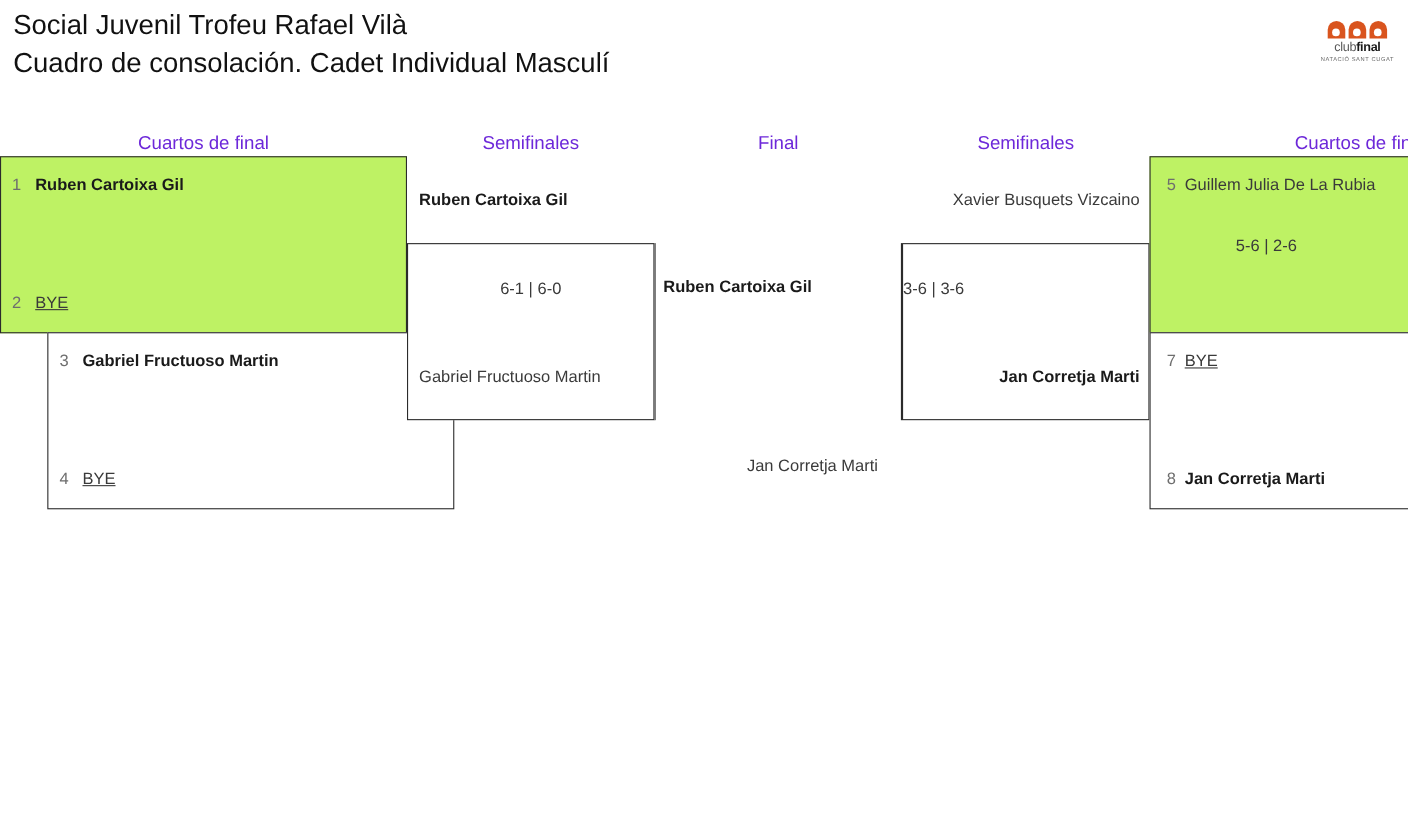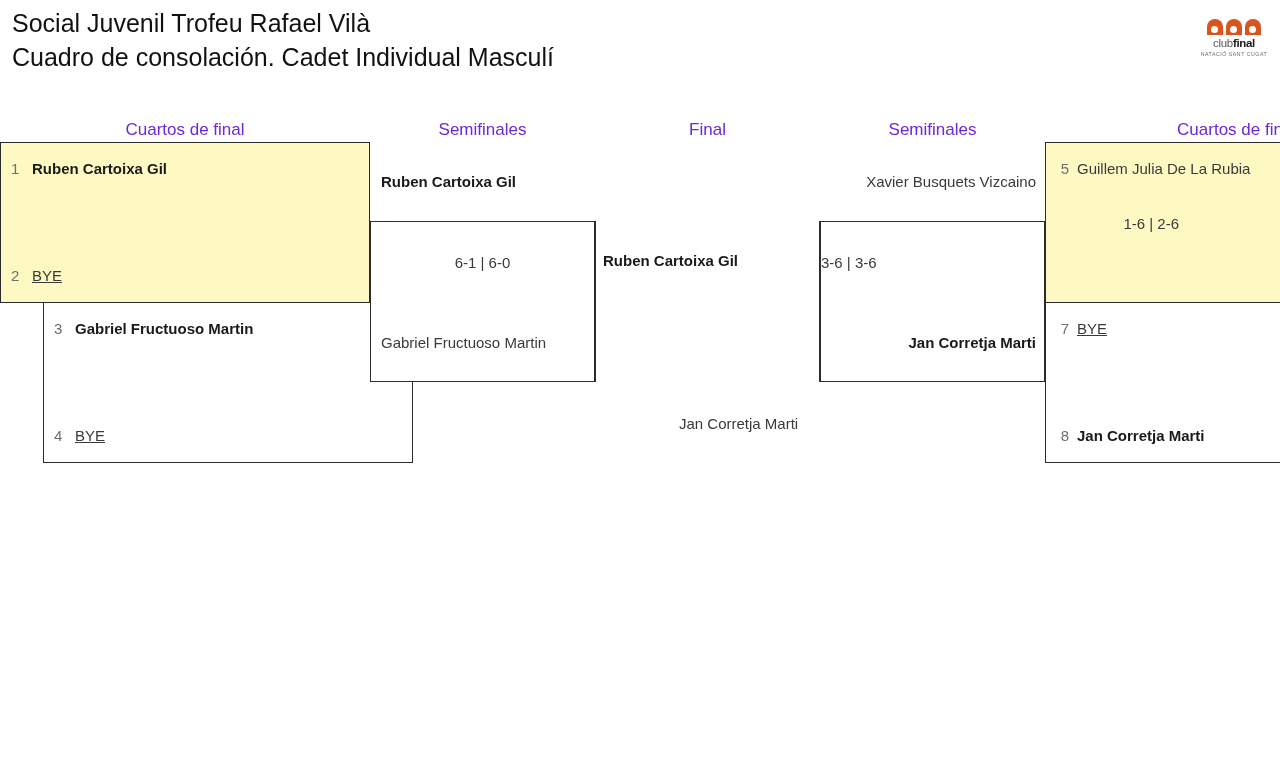--- a/index.html
+++ b/index.html
@@ -100,21 +100,21 @@
   #round-h-2 { left: 595px; width: 225px; text-align: center; }
   #round-h-3 { left: 820px; width: 225px; text-align: center; }
   #round-h-4 { left: 1045px; width: 370px; text-align: center; }
 
   
   .match {
     position: absolute;
     box-sizing: border-box;
     border: 1px solid #2b2b2b;
   }
-  .match.shaded { background: #fef9c3; }
+  .match.shaded { background: #bef264; }
   .match.plain  { background: #ffffff; }
 
   
   #qf-l-0 { left: 0px; top: 142px; width: 370px; height: 161px; }
   #qf-l-1 { left: 0px; top: 302px; width: 370px; height: 161px; margin-left: 43px; }
 
   
   #sf-l-0 { left: 370px; top: 221px; width: 225px; height: 161px; }
 
   
@@ -249,21 +249,21 @@
   <div class="score" style="top:31px; left:0; width:100%; text-align:left;">3-6 | 3-6</div>
   <div class="slot winner" style="top:111px; right:8px; left:auto; text-align:right;">
     <span class="pname">Jan Corretja Marti</span>
   </div>
 </div>
 
 <div class="match shaded side-right" id="qf-r-0">
   <div class="slot loser pos-top">
     <span class="seed">5</span><span class="pname">Guillem Julia De La Rubia</span>
   </div>
-  <div class="score pos-mid">1-6 | 2-6</div>
+  <div class="score pos-mid">5-6 | 2-6</div>
 </div>
 
 <div class="match plain side-right" id="qf-r-1">
   <div class="slot bye pos-top">
     <span class="seed">7</span><span class="pname">BYE</span>
   </div>
   <div class="score pos-mid"></div>
   <div class="slot winner pos-bottom">
     <span class="seed">8</span><span class="pname">Jan Corretja Marti</span>
   </div>

